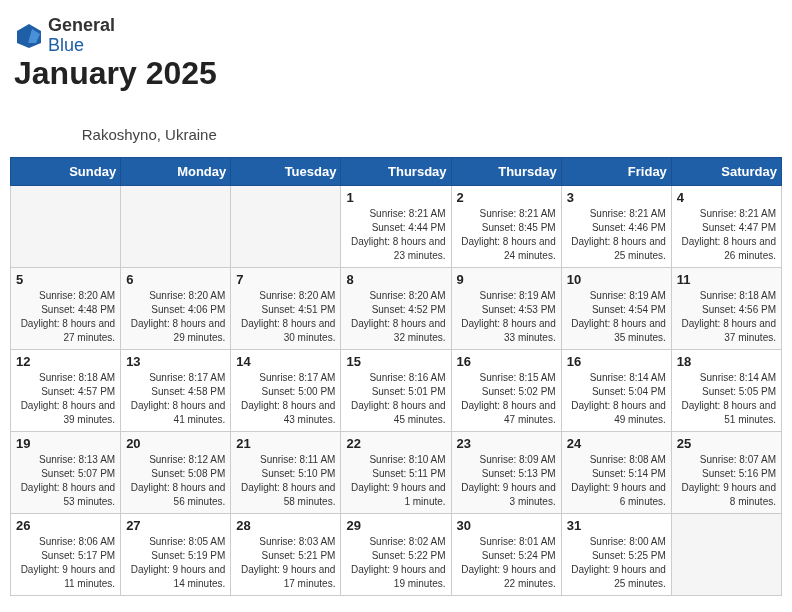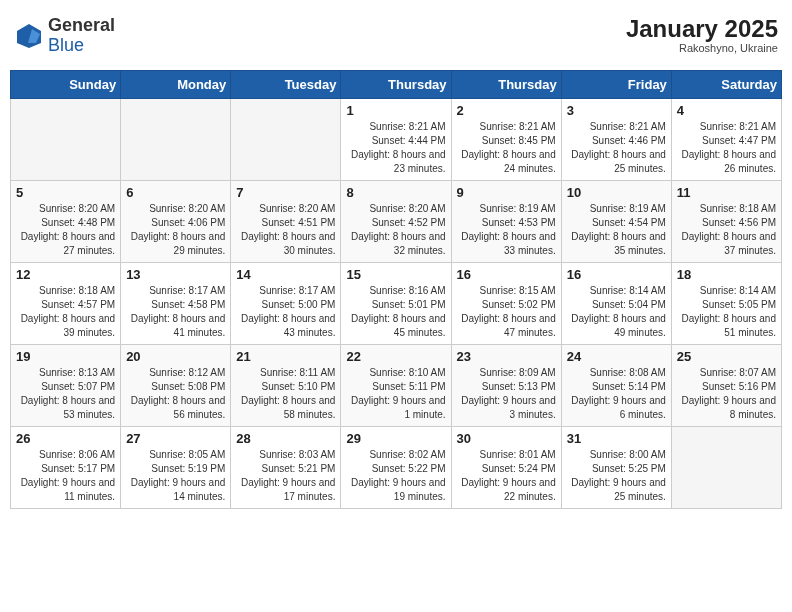--- a/index.html
+++ b/index.html
@@ -9,20 +9,21 @@
       width: 792px;
       min-height: 612px;
       padding: 10px;
     }
     .header {
       display: flex;
       justify-content: space-between;
       align-items: flex-start;
       margin-bottom: 8px;
       padding: 6px 4px;
+      flex-direction: column;
     }
     .logo {
       display: flex;
       align-items: center;
     }
     .logo-text {
       display: flex;
       flex-direction: column;
       line-height: 1.1;
     }
@@ -38,28 +39,29 @@
     }
     .logo-icon {
       width: 30px;
       height: 30px;
       margin-right: 4px;
     }
     .title-block {
       text-align: right;
     }
     .month-title {
-      font-size: 24px;
+      font-size: 32px;
       font-weight: bold;
       color: #222;
       line-height: 1.1;
     }
     .location {
-      font-size: 11px;
+      font-size: 15px;
       color: #444;
+      margin-top: 35px;
     }
     .calendar {
       width: 100%;
       border-collapse: collapse;
       border: 1px solid #ccc;
     }
     .calendar th {
       background-color: #1e5fa8;
       color: white;
       font-size: 13px;

